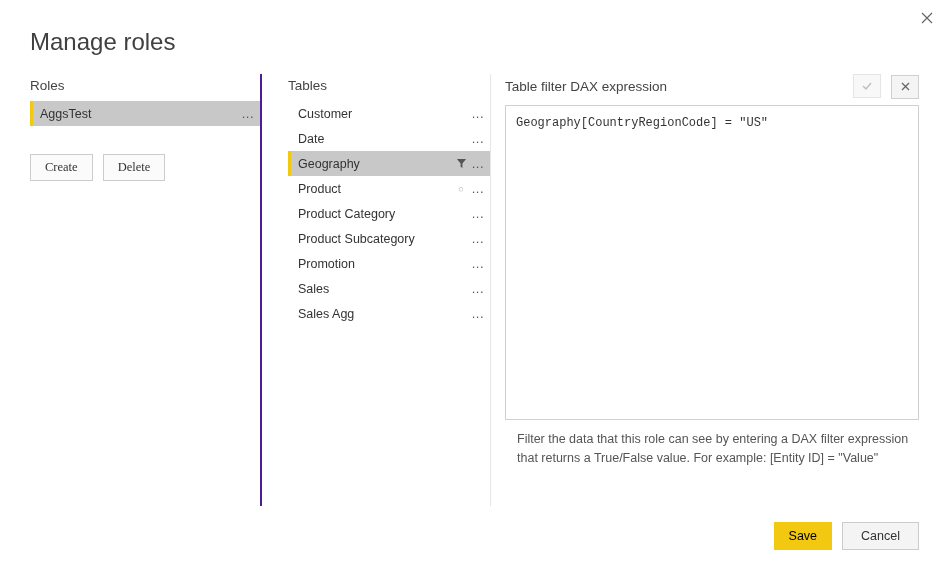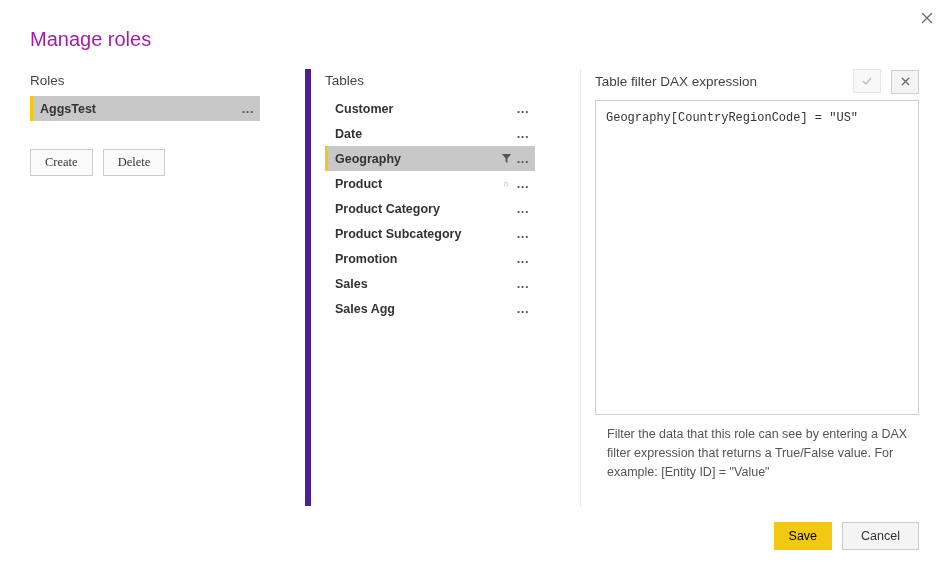--- a/index.html
+++ b/index.html
@@ -27,38 +27,37 @@
       width: 20px;
       height: 20px;
       cursor: pointer;
       color: #666;
       font-size: 15px;
       display: flex;
       align-items: center;
       justify-content: center;
     }
     .title {
-      font-size: 20px;
+      font-size: 24px;
       font-weight: 300;
-      color: #a21caf;
+      color: #404040;
       padding: 28px 30px 18px 30px;
     }
     .content {
       display: flex;
       flex: 1;
       padding: 0 30px;
       overflow: hidden;
-      gap: 45px;
     }
     .column {
       display: flex;
       flex-direction: column;
     }
     .roles-col { width: 230px; }
-    .tables-col { width: 230px; border-left: 6px solid #4c1d95; padding-left: 14px; }
+    .tables-col { width: 230px; border-left: 2px solid #4c1d95; padding-left: 26px; }
     .expr-col { flex: 1; border-left: 1px solid #e6e6e6; padding-left: 14px; display:flex; flex-direction:column;}
     .section-header {
       font-size: 13.5px;
       color: #444;
       padding: 4px 0 8px 0;
       font-weight: 400;
     }
     .expr-header-row {
       display: flex;
       align-items: center;
@@ -73,21 +72,21 @@
       background: #f4f4f4;
       display: inline-flex;
       align-items: center;
       justify-content: center;
       margin-left: 6px;
       cursor: pointer;
       color: #666;
       font-size: 11px;
     }
     .icon-btn.disabled { opacity: 0.55; cursor: default; }
-    .list { display: flex; flex-direction: column; font-weight: bold; }
+    .list { display: flex; flex-direction: column; }
     .list-item {
       display: flex;
       align-items: center;
       justify-content: space-between;
       height: 25px;
       padding: 0 6px 0 10px;
       cursor: pointer;
       font-size: 12.5px;
       color: #333;
     }

